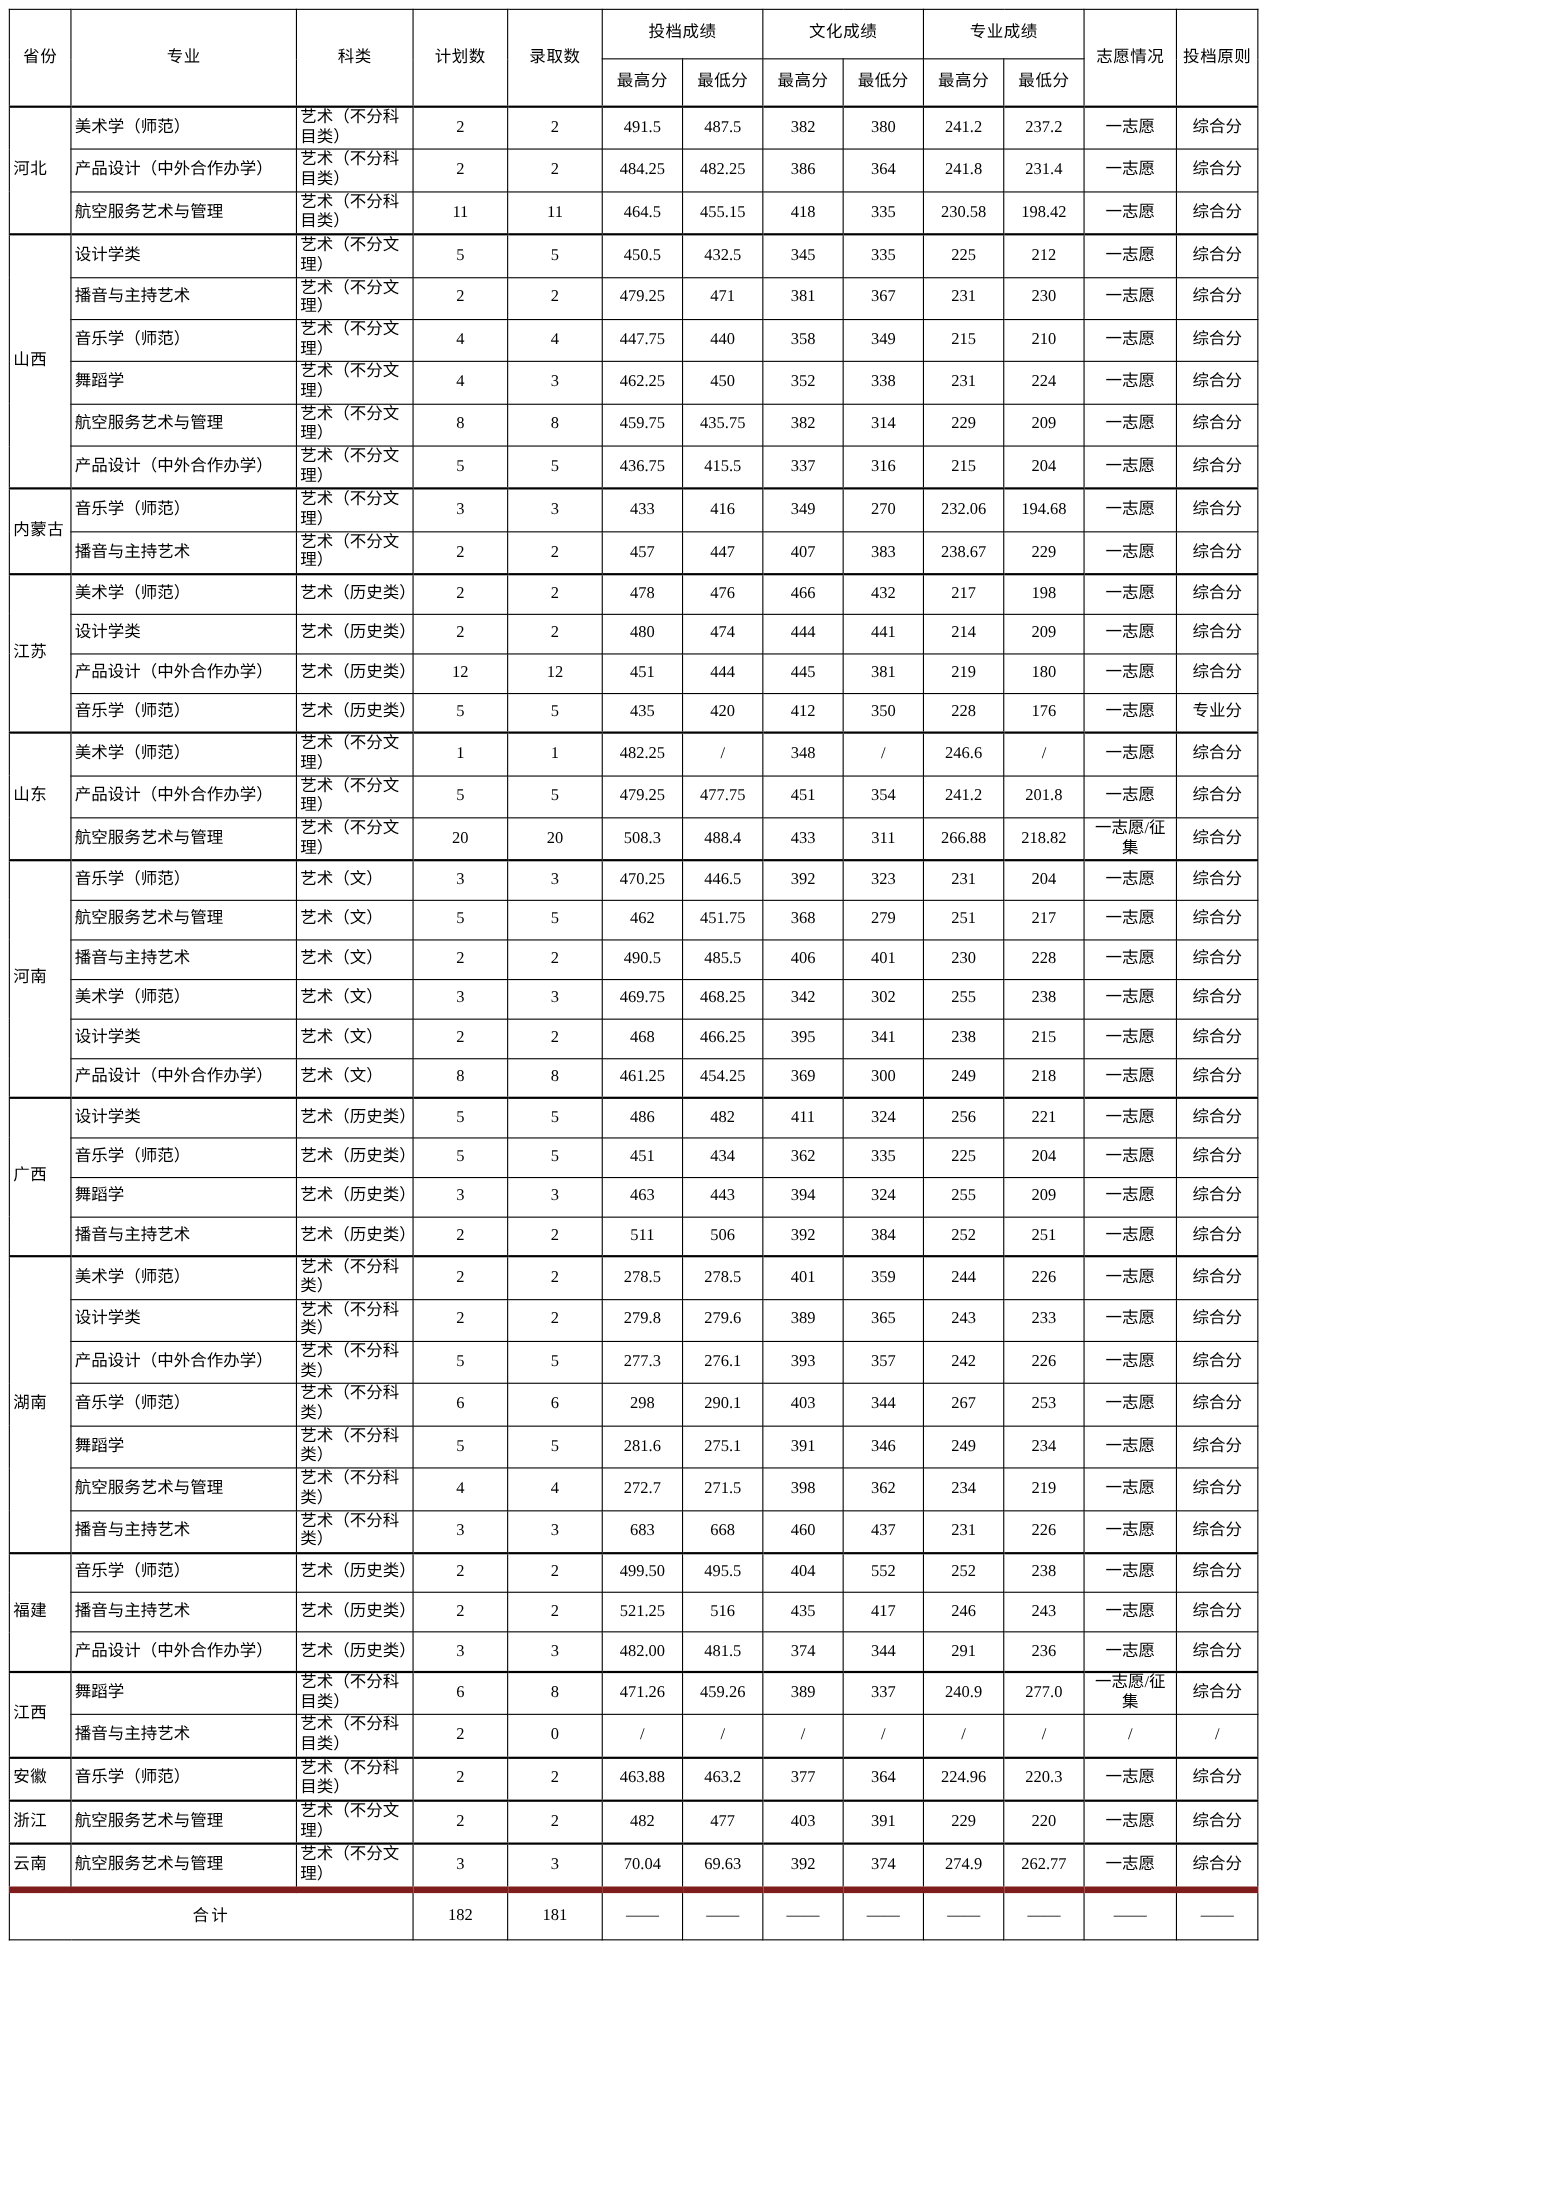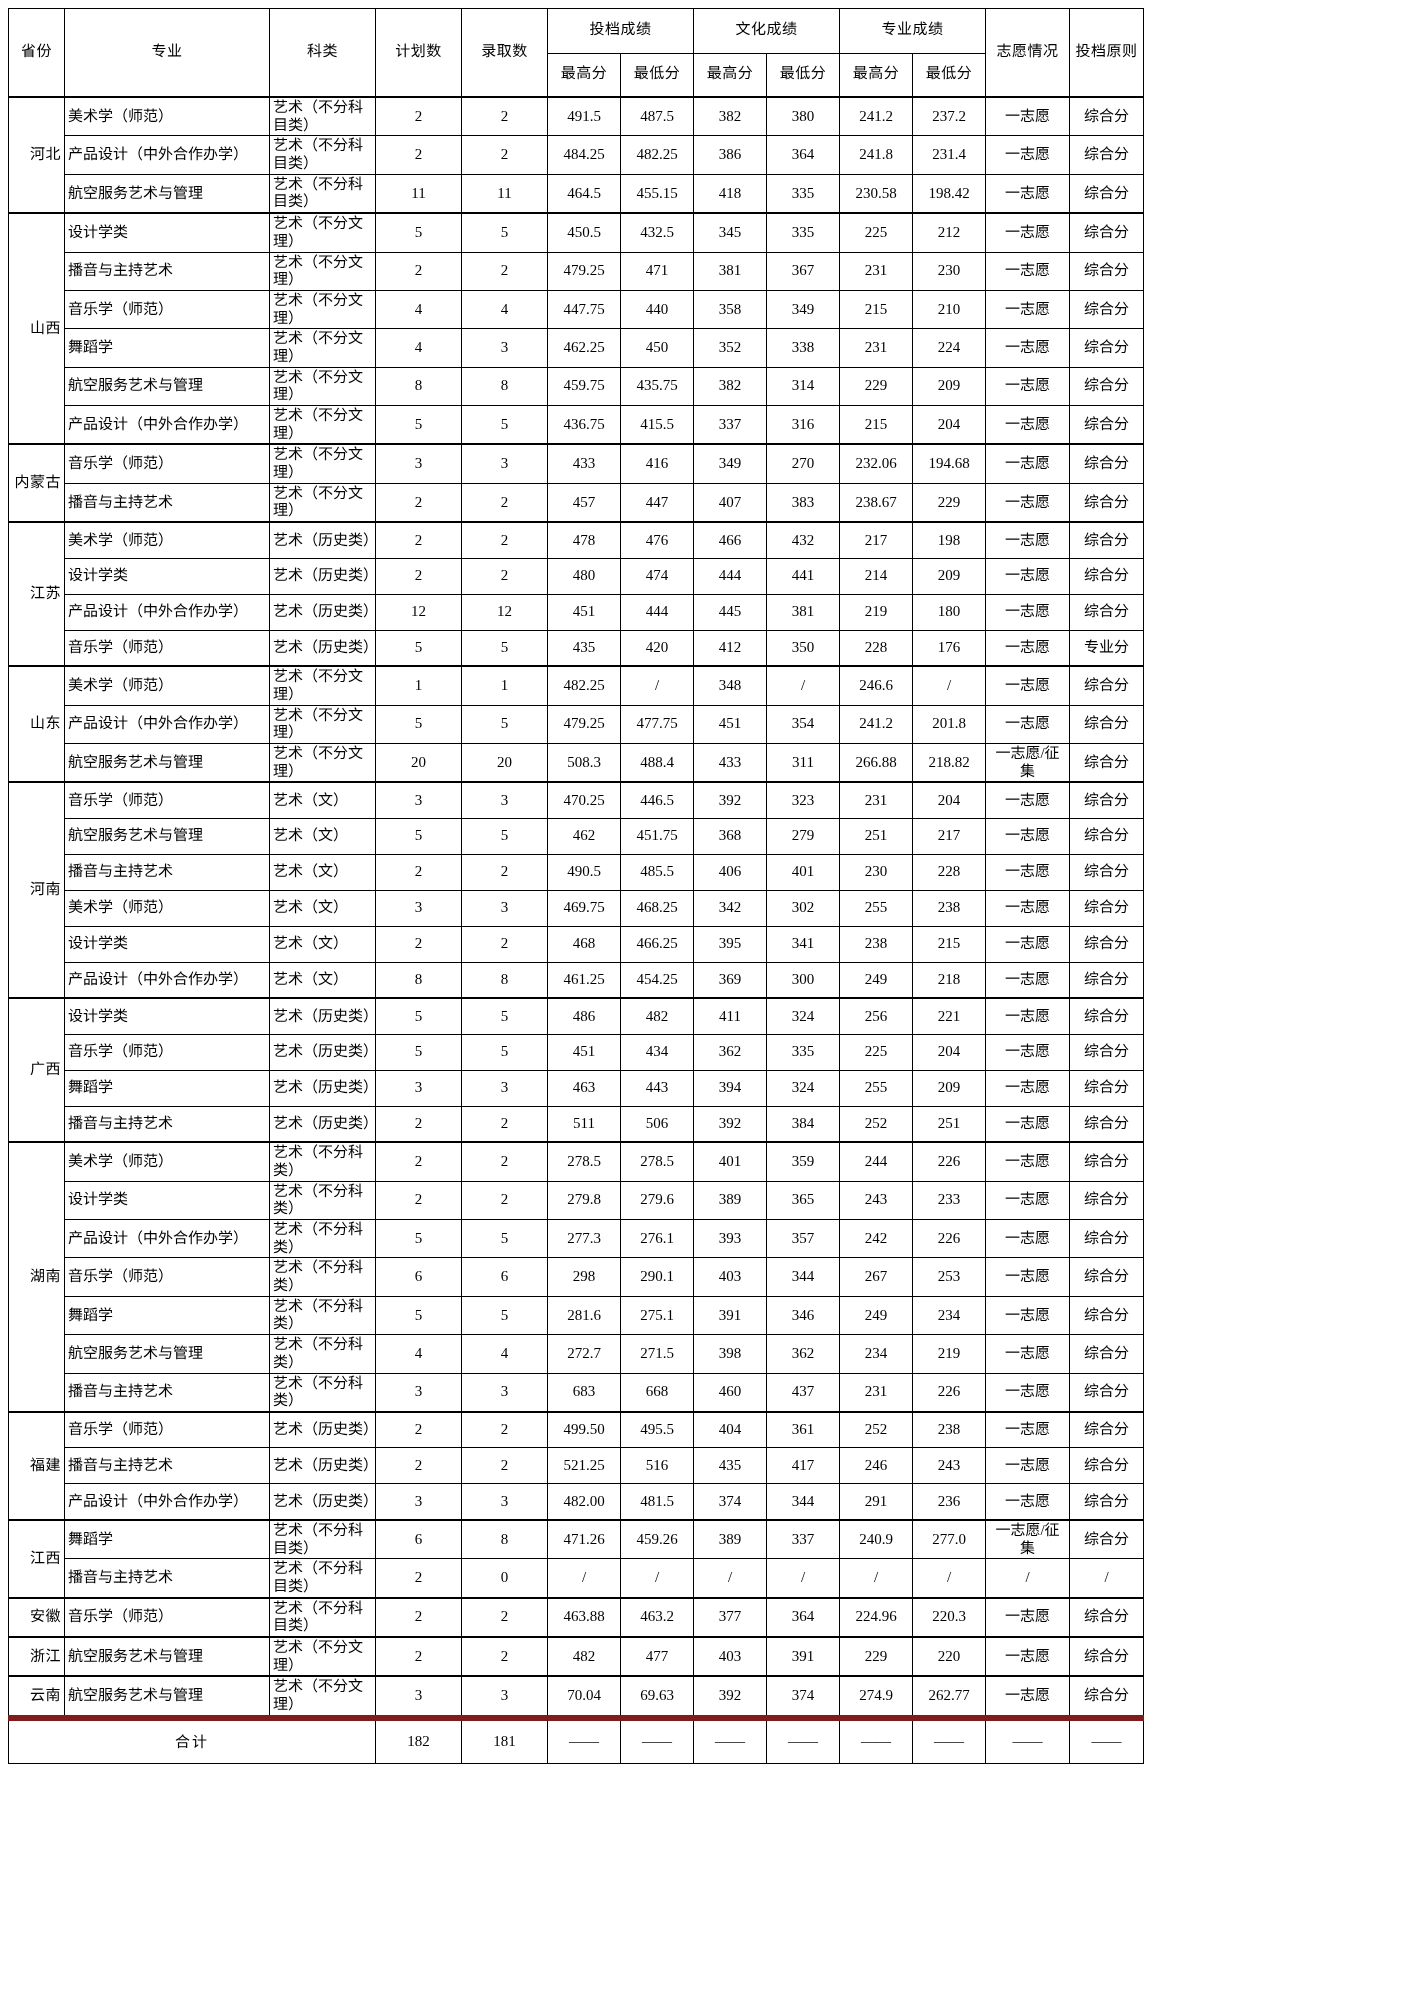--- a/index.html
+++ b/index.html
@@ -52,21 +52,21 @@
   col.c-major  { width: 205px; }
   col.c-cat    { width: 106px; }
   col.c-plan   { width: 86px; }
   col.c-admit  { width: 86px; }
   col.c-score  { width: 73px; }
   col.c-wish   { width: 84px; }
   col.c-rule   { width: 74px; }
 
   
   td.prov {
-    text-align: right;
+    text-align: left;
     font-size: 16px;
     letter-spacing: 0.5px;
     margin-left: 48px;
   }
   td.major {
     text-align: left;
     font-size: 15px;
     padding-left: 5px;
     white-space: nowrap;
   }
@@ -650,21 +650,21 @@
         </tr>
         <tr class="block-top">
           <td class="prov" rowspan="3">福建</td>
           <td class="major">音乐学（师范）</td>
           <td class="cat">艺术（历史类）</td>
           <td class="num">2</td>
           <td class="num">2</td>
           <td class="num">499.50</td>
           <td class="num">495.5</td>
           <td class="num">404</td>
-          <td class="num">361</td>
+          <td class="num">552</td>
           <td class="num">252</td>
           <td class="num">238</td>
           <td class="wish">一志愿</td>
           <td class="rule">综合分</td>
         </tr>
         <tr>
           <td class="major">播音与主持艺术</td>
           <td class="cat">艺术（历史类）</td>
           <td class="num">2</td>
           <td class="num">2</td>

